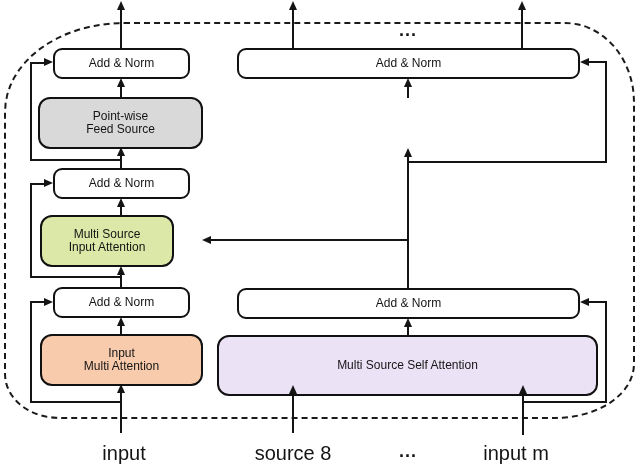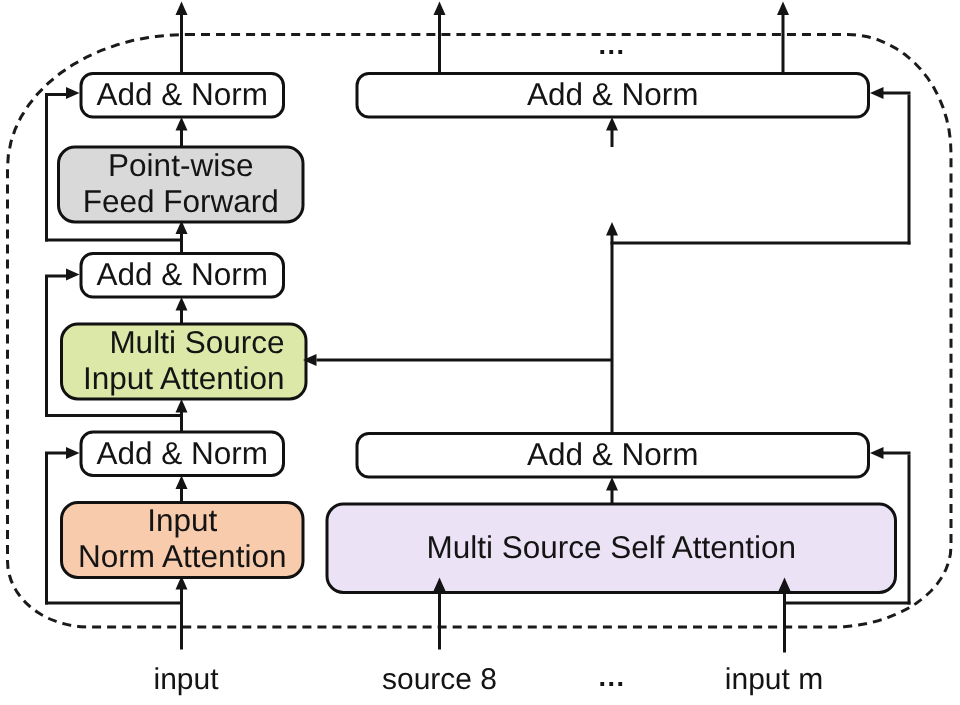--- a/index.html
+++ b/index.html
@@ -9,21 +9,21 @@
   }
   .dashed-border{
     position:absolute;left:4px;top:22px;width:627px;height:393px;
     border:2.4px dashed #1a1a1a;
     border-radius:120px 70px 80px 55px / 90px 80px 55px 45px;
     z-index:0;
   }
   .box{
     position:absolute;box-sizing:border-box;border:2.2px solid #111;border-radius:9px;
     display:flex;align-items:center;justify-content:center;text-align:center;
-    font-size:21px;line-height:1.12;background:#fff;z-index:2;
+    font-size:12px;line-height:1.12;background:#fff;z-index:2;
   }
   .box.thick{border-width:2.5px;border-radius:12px;}
   .ln{display:block;}
   .v,.h{position:absolute;background:#141414;z-index:1;}
   .v{width:2.4px;}
   .h{height:2.4px;}
   .au{position:absolute;width:0;height:0;z-index:3;
       border-left:4.5px solid transparent;border-right:4.5px solid transparent;
       border-bottom:9px solid #141414;}
   .ar{position:absolute;width:0;height:0;z-index:3;
@@ -40,39 +40,39 @@
 
 <div class="canvas">
 
   <div class="dashed-border"></div>
 
   <div class="box" style="left: 53px; top: 48px; width: 137px; height: 31px; background: rgb(255, 255, 255);">Add &amp; Norm</div>
 
   <div class="box thick" style="left: 38px; top: 97px; width: 165px; height: 52px; background: rgb(217, 217, 217);">
     <div class="lbl">
       <span class="ln">Point-wise</span>
-      <span class="ln">Feed Forward</span>
+      <span class="ln">Feed Source</span>
     </div>
   </div>
 
   <div class="box" style="left: 53px; top: 168px; width: 137px; height: 31px; background: rgb(255, 255, 255);">Add &amp; Norm</div>
 
-  <div class="box thick" style="left: 40px; top: 215px; width: 165px; height: 52px; background: rgb(219, 232, 168); text-align: right;">
+  <div class="box thick" style="left: 40px; top: 215px; width: 134px; height: 52px; background: rgb(219, 232, 168);">
     <div class="lbl">
       <span class="ln">Multi Source</span>
       <span class="ln">Input Attention</span>
     </div>
   </div>
 
   <div class="box" style="left: 53px; top: 287px; width: 137px; height: 31px; background: rgb(255, 255, 255);">Add &amp; Norm</div>
 
   <div class="box thick" style="left: 40px; top: 334px; width: 163px; height: 52px; background: rgb(248, 203, 173);">
     <div class="lbl">
       <span class="ln">Input</span>
-      <span class="ln">Norm Attention</span>
+      <span class="ln">Multi Attention</span>
     </div>
   </div>
 
   <div class="box" style="left: 237px; top: 48px; width: 343px; height: 31px; background: rgb(255, 255, 255);">Add &amp; Norm</div>
 
 
   <div class="box" style="left: 237px; top: 288px; width: 343px; height: 31px; background: rgb(255, 255, 255);">Add &amp; Norm</div>
 
   <div class="box thick" style="left: 217px; top: 335px; width: 381px; height: 61px; background: rgb(236, 226, 246);">Multi Source Self Attention</div>
 

